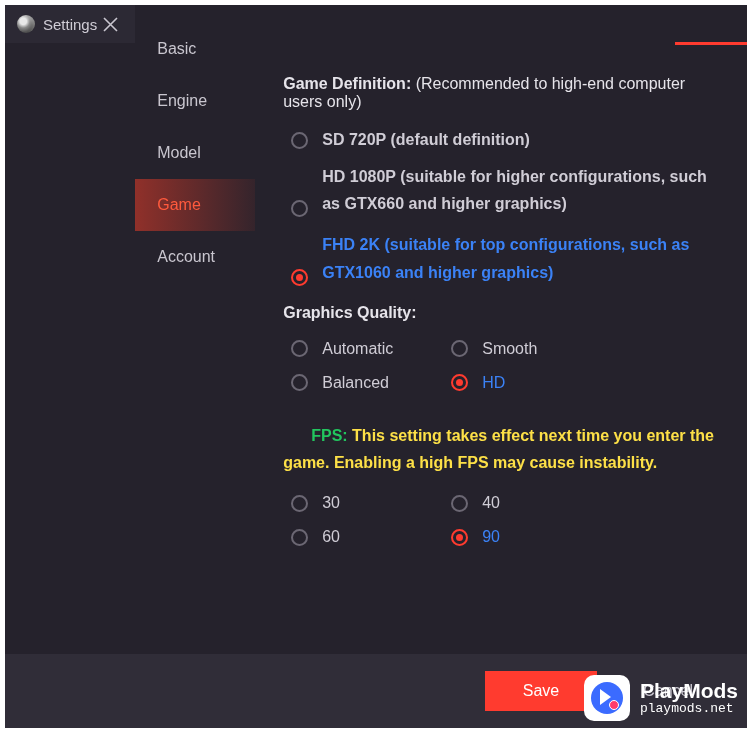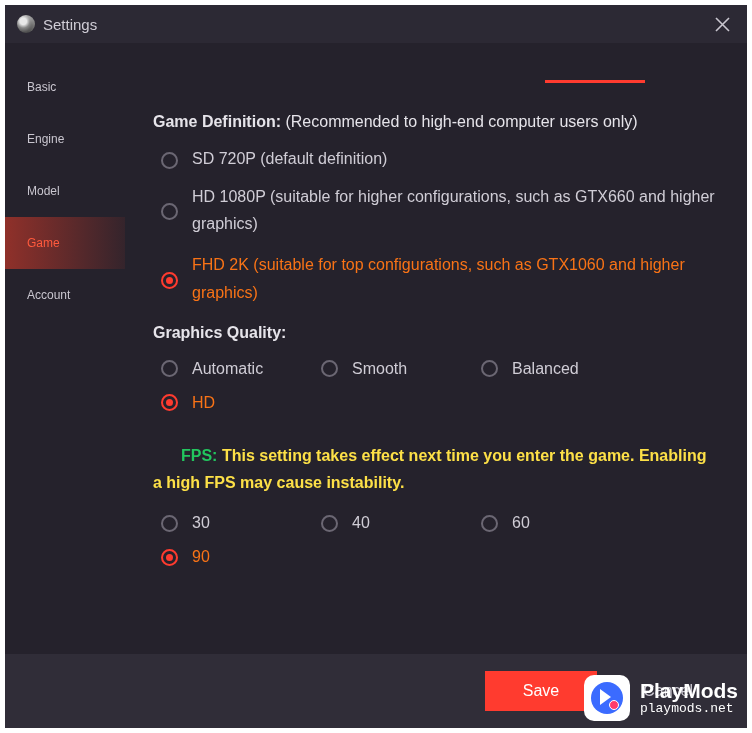--- a/index.html
+++ b/index.html
@@ -16,21 +16,21 @@
       overflow: hidden;
     }
     .window {
       position: absolute;
       top: 5px;
       left: 5px;
       width: 742px;
       height: 723px;
       background: #25222c;
       display: flex;
-      flex-direction: column;
+      flex-direction: row;
     }
     .titlebar {
       height: 38px;
       background: #2c2934;
       display: flex;
       align-items: center;
       padding: 0 12px;
       color: #d0cdd6;
       font-size: 15px;
       justify-content: space-between;
@@ -68,21 +68,21 @@
       display: flex;
       flex-direction: column;
       padding-top: 18px;
     }
     .sidebar-item {
       height: 52px;
       display: flex;
       align-items: center;
       padding-left: 22px;
       color: #c9c6cf;
-      font-size: 12px;
+      font-size: 16px;
       cursor: pointer;
     }
     .sidebar-item.active {
       background: linear-gradient(90deg, rgba(232,60,40,0.55) 0%, rgba(232,60,40,0.08) 100%);
       color: #ff5a3d;
     }
     .content {
       flex: 1;
       padding: 0 30px 0 28px;
       color: #e6e4ea;
@@ -111,23 +111,24 @@
       margin-top: 18px;
     }
     .section-title.fps-title {
       margin-top: 14px;
     }
     .normal-sub {
       font-weight: 400;
     }
     .radio-row {
       display: flex;
-      align-items: center;
+      align-items: flex-end;
       margin-bottom: 14px;
       padding-left: 8px;
+      font-weight: bold;
     }
     .radio-row.multiline {
       line-height: 1.7;
     }
     .radio {
       width: 17px;
       height: 17px;
       border-radius: 50%;
       border: 2px solid #6b6773;
       flex-shrink: 0;
@@ -147,21 +148,21 @@
       height: 7px;
       border-radius: 50%;
       background: #ff3b2f;
     }
     .radio-label {
       font-size: 16px;
       color: #d0cdd6;
       cursor: pointer;
     }
     .radio-label.selected {
-      color: #f97316;
+      color: #3b82f6;
     }
     .radio-grid {
       display: flex;
       flex-wrap: wrap;
       padding-left: 8px;
     }
     .radio-cell {
       display: flex;
       align-items: center;
       width: 160px;

